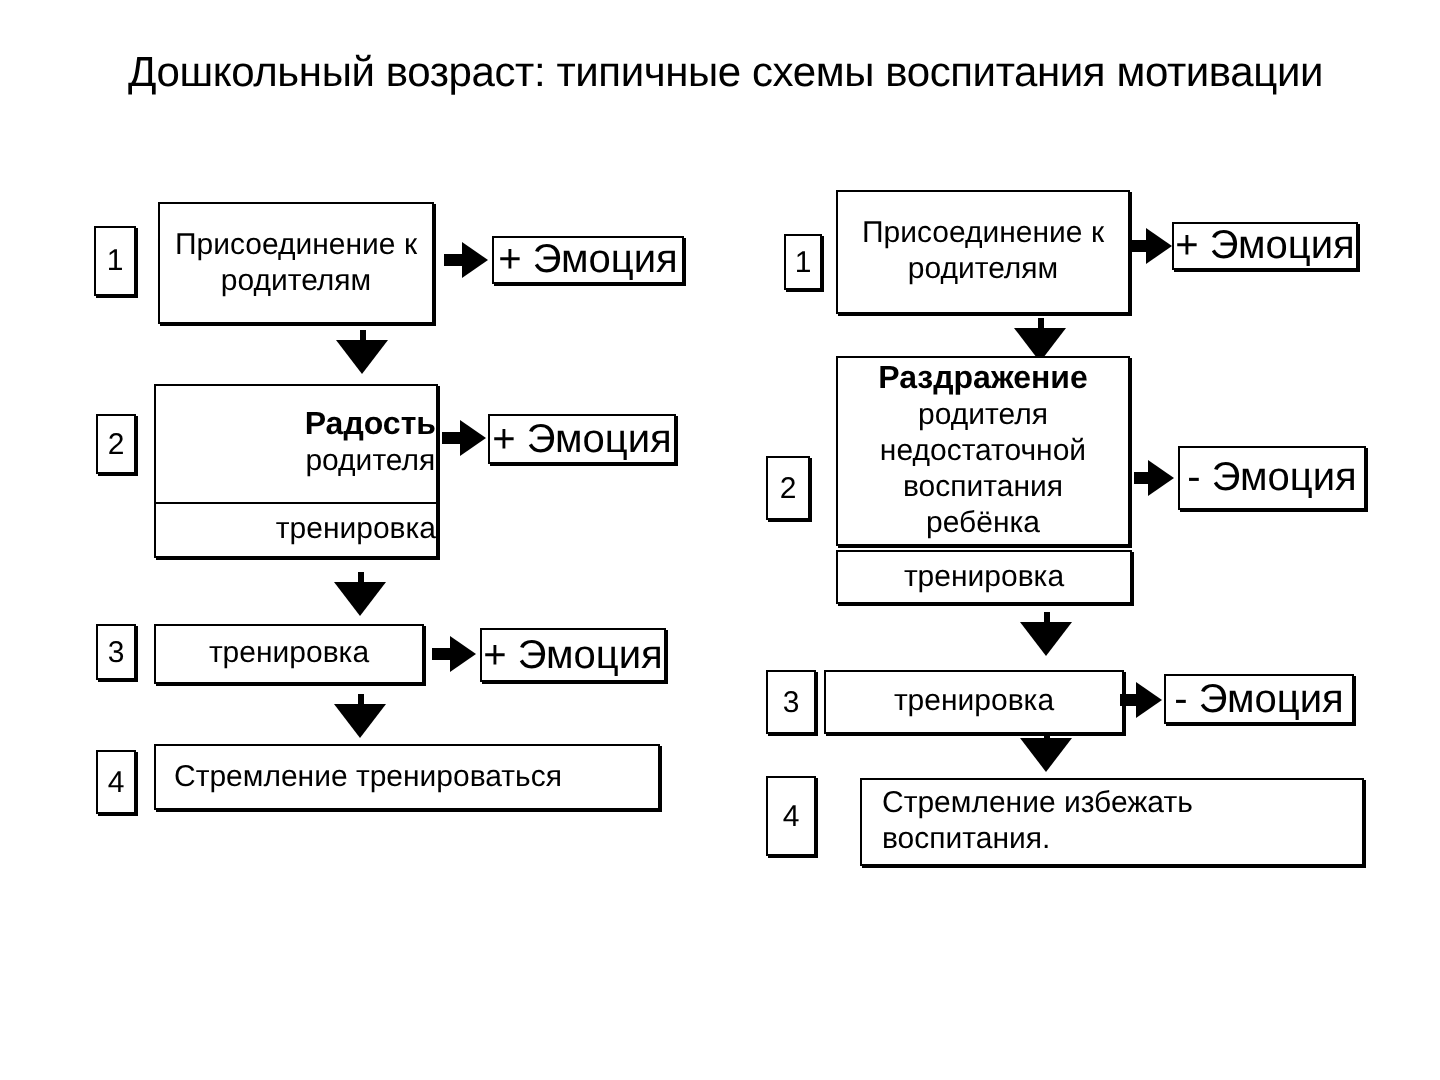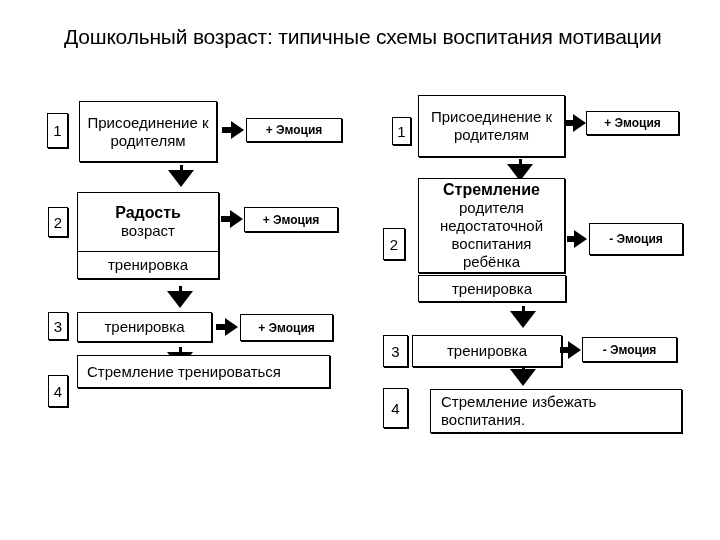--- a/index.html
+++ b/index.html
@@ -16,26 +16,26 @@
     position:absolute;box-sizing:border-box;border:1px solid #000;background:#fff;
     box-shadow:1px 1px 0 #000;
     display:flex;align-items:center;justify-content:center;
     text-align:center;font-size:15px;line-height:18px;
   }
   .numbox{
     position:absolute;box-sizing:border-box;border:1px solid #000;background:#fff;
     box-shadow:1px 1px 0 #000;
     display:flex;align-items:center;justify-content:center;font-size:15px;
   }
-  .emo{font-weight:bold;font-size:12px;}
+  .emo{font-weight:normal;font-size:20px;}
   .left-align{justify-content:flex-start;text-align:left;}
   .b{font-weight:bold;display:block;font-size:16px;}
   
   .stack{flex-direction:column;align-items:stretch;justify-content:flex-start;padding:0;}
-  .stack .cell{display:flex;align-items:center;justify-content:center;box-sizing:border-box;}
+  .stack .cell{display:flex;align-items:center;justify-content:flex-end;box-sizing:border-box;}
   .stack .cell.sub{border-top:1px solid #000;}
   
   .harrow{position:absolute;height:18px;}
   .harrow .stem{position:absolute;left:0;top:6px;height:6px;background:#000;}
   .harrow .head{
     position:absolute;right:0;top:0;width:0;height:0;
     border-left:13px solid #000;border-top:9px solid transparent;border-bottom:9px solid transparent;
   }
   
   .varrow{position:absolute;display:flex;flex-direction:column;align-items:center;}
@@ -68,21 +68,21 @@
   <div class="varrow" style="left:168px;top:165px">
     <div class="stem"></div>
     <div class="head"></div>
   </div>
 
   <div class="numbox" style="left:48px;top:207px;width:20px;height:30px">2</div>
   <div class="box stack" style="left:77px;top:192px;width:142px;height:87px">
     <div class="cell" style="height:58px">
       <span class="wrapspan">
         <span class="b">Радость</span>
-        <span>возраст</span>
+        <span>родителя</span>
       </span>
     </div>
     <div class="cell sub" style="height:27px">
       <span>тренировка</span>
     </div>
   </div>
   <div class="harrow" style="left:221px;top:210px;width:22px">
     <div class="stem" style="width:11px"></div>
     <div class="head"></div>
   </div>
@@ -106,21 +106,21 @@
   <div class="box emo" style="left:240px;top:314px;width:93px;height:27px">
     <span>+ Эмоция</span>
   </div>
 
   <div class="varrow" style="left:167px;top:347px">
     <div class="stem"></div>
     <div class="head"></div>
   </div>
 
   <div class="numbox" style="left:48px;top:375px;width:20px;height:32px">4</div>
-  <div class="box left-align" style="left:77px;top:355px;width:253px;height:33px;padding-left:9px">
+  <div class="box left-align" style="left:77px;top:372px;width:253px;height:33px;padding-left:9px">
     <span>Стремление тренироваться</span>
   </div>
 
   <div class="numbox" style="left:392px;top:117px;width:19px;height:28px">1</div>
   <div class="box" style="left:418px;top:95px;width:147px;height:62px">
     <span class="wrapspan">Присоединение к родителям</span>
   </div>
   <div class="harrow" style="left:566px;top:114px;width:20px">
     <div class="stem" style="width:9px"></div>
     <div class="head"></div>
@@ -130,21 +130,21 @@
   </div>
 
   <div class="varrow" style="left:507px;top:159px">
     <div class="stem"></div>
     <div class="head"></div>
   </div>
 
   <div class="numbox" style="left:383px;top:228px;width:22px;height:32px">2</div>
   <div class="box" style="left:418px;top:178px;width:147px;height:95px;padding:2px 2px">
     <span class="wrapspan">
-      <span class="b">Стремление</span>
+      <span class="b">Раздражение</span>
       <span>родителя недостаточной воспитания ребёнка</span>
     </span>
   </div>
   <div class="box" style="left:418px;top:275px;width:148px;height:27px">
     <span>тренировка</span>
   </div>
   <div class="harrow" style="left:567px;top:230px;width:20px">
     <div class="stem" style="width:9px"></div>
     <div class="head"></div>
   </div>

